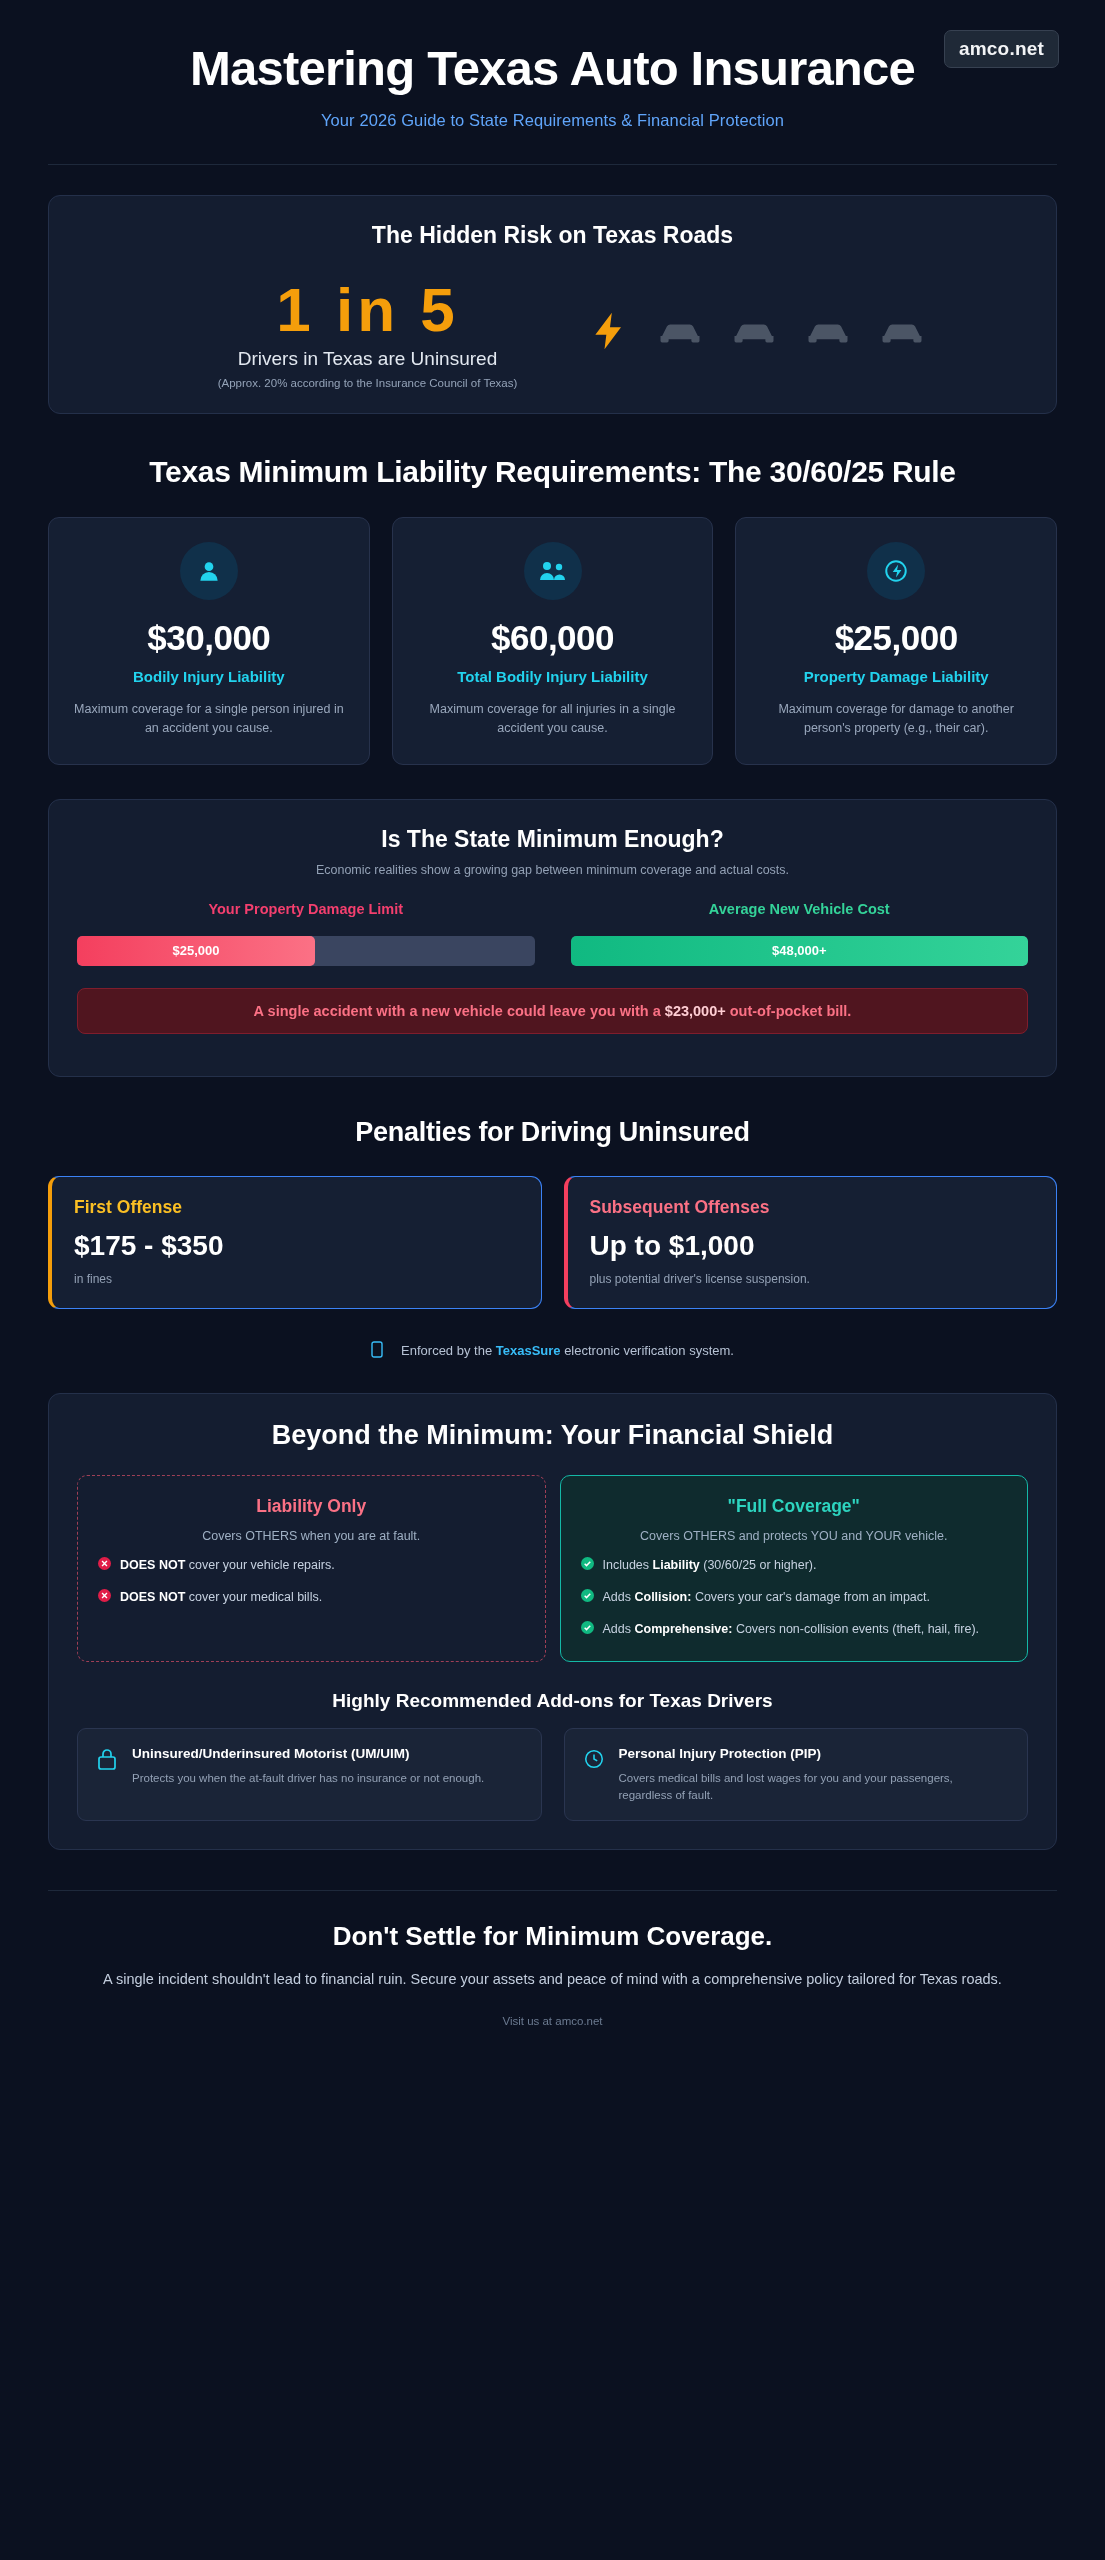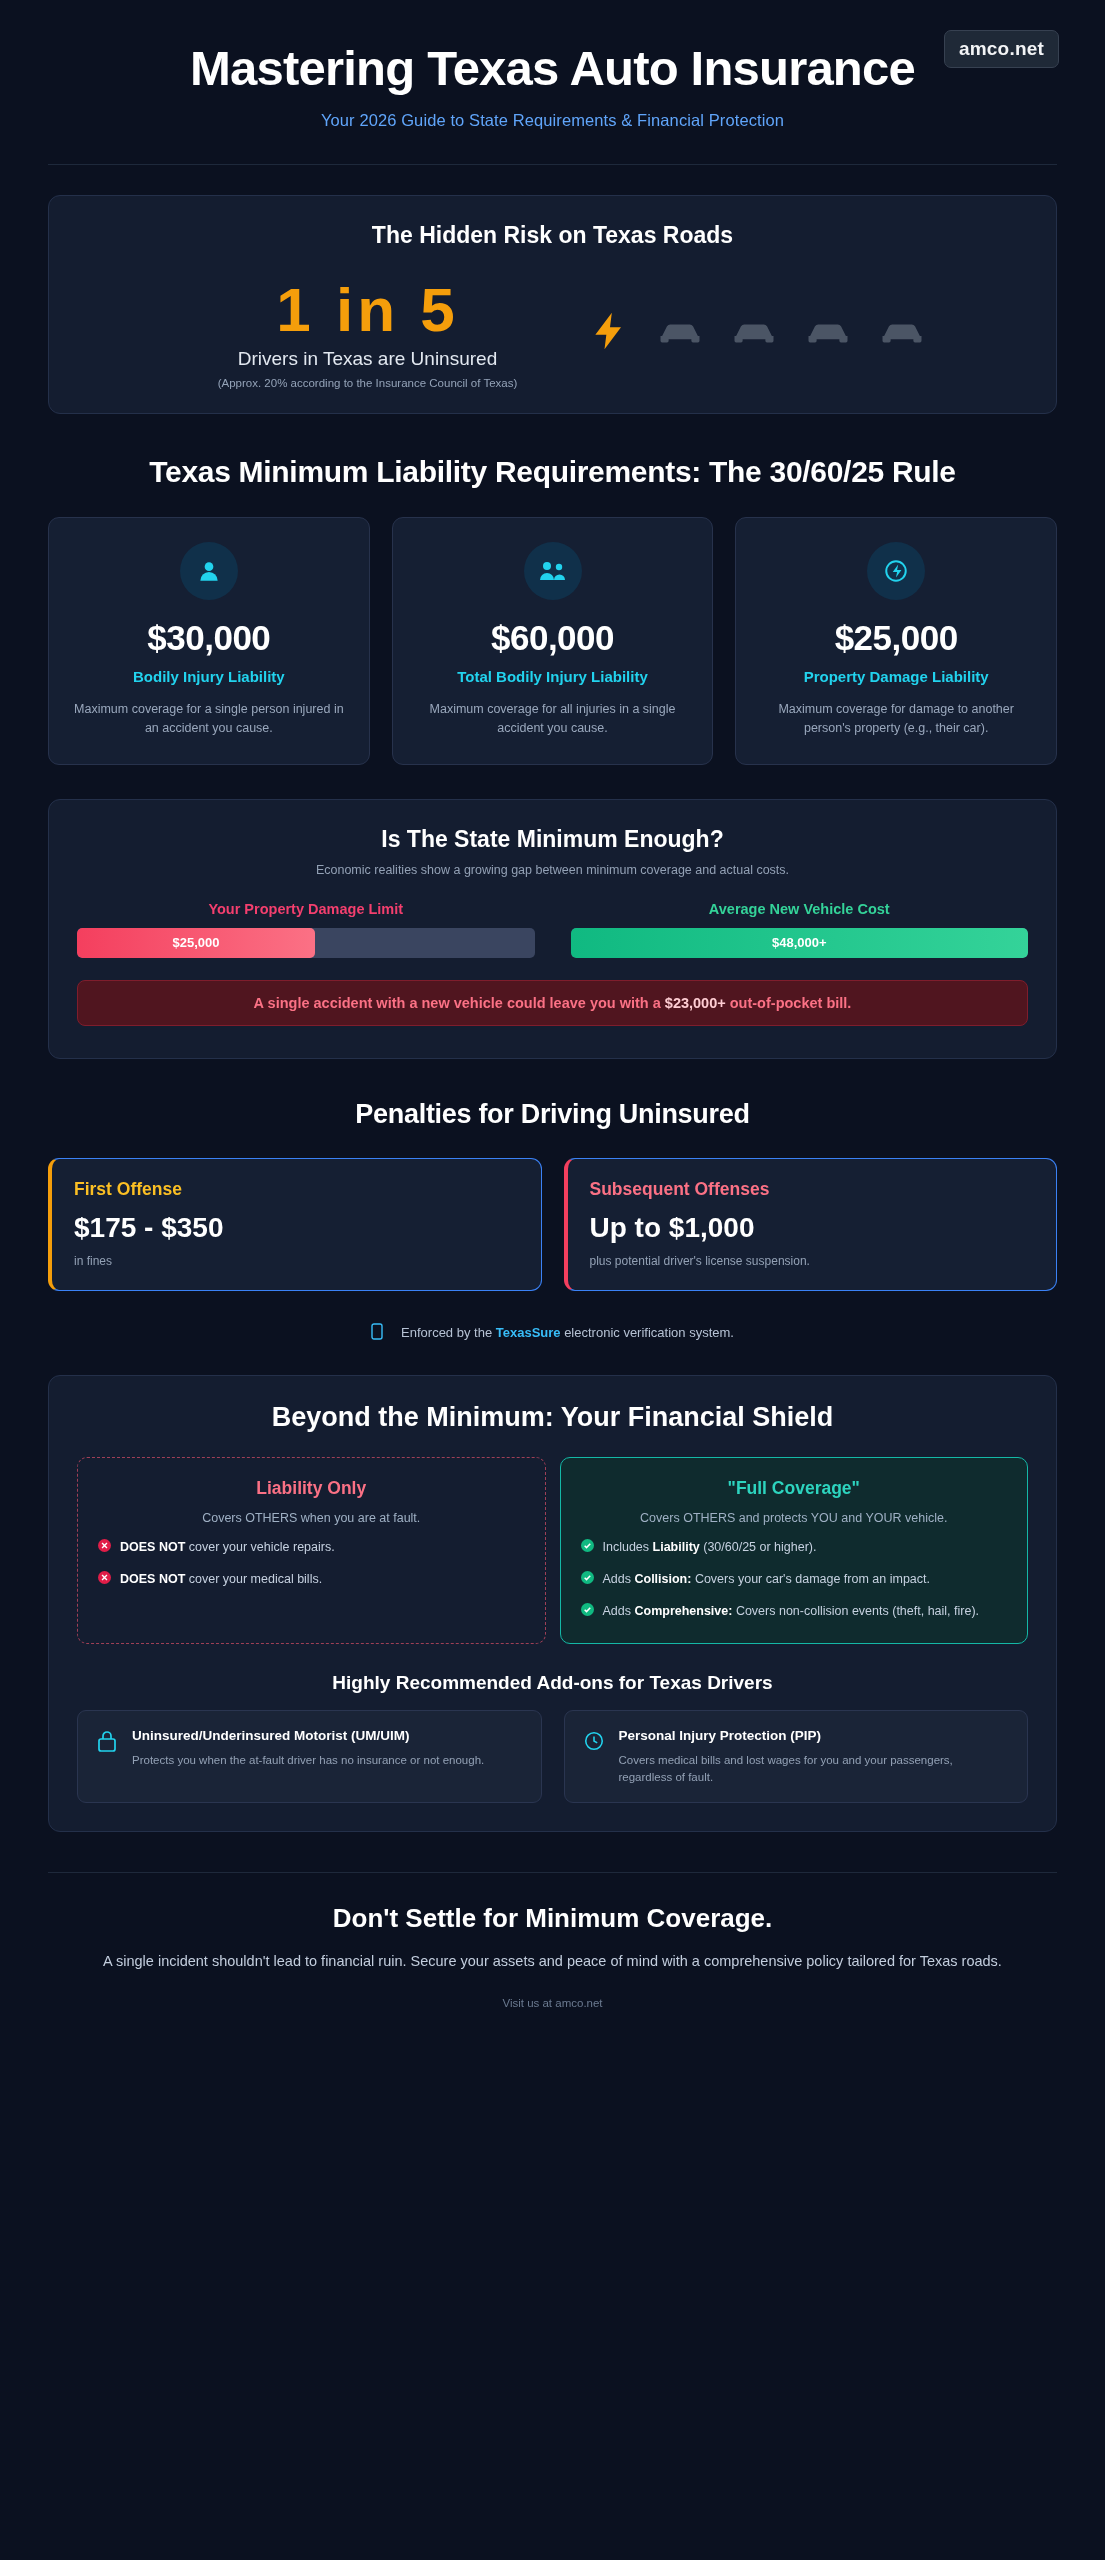--- a/index.html
+++ b/index.html
@@ -156,21 +156,21 @@
   }
   .tri-desc {
     color: #9aa8bd;
     font-size: 12.5px;
     margin-top: 13px;
     line-height: 1.5;
   }
 
   
   .enough {
-    padding: 26px 28px 32px 28px;
+    padding: 26px 28px 42px 28px;
     margin-top: 34px;
     background: #141d30;
   }
   .enough h2 {
     text-align: center;
     font-size: 23px;
     font-weight: bold;
     color: #fff;
   }
   .enough p.sub {
@@ -182,21 +182,21 @@
   .bars {
     display: flex;
     gap: 36px;
     margin-top: 24px;
   }
   .bar-col { flex: 1; }
   .bar-title {
     text-align: center;
     font-weight: bold;
     font-size: 14.5px;
-    margin-bottom: 11px;
+    margin-bottom: 19px;
   }
   .bar-title.pink { color: #f43f6e; }
   .bar-title.green { color: #34d399; }
   .bar-track {
     height: 30px;
     background: #3a4560;
     border-radius: 5px;
     overflow: hidden;
     display: flex;
     align-items: center;

